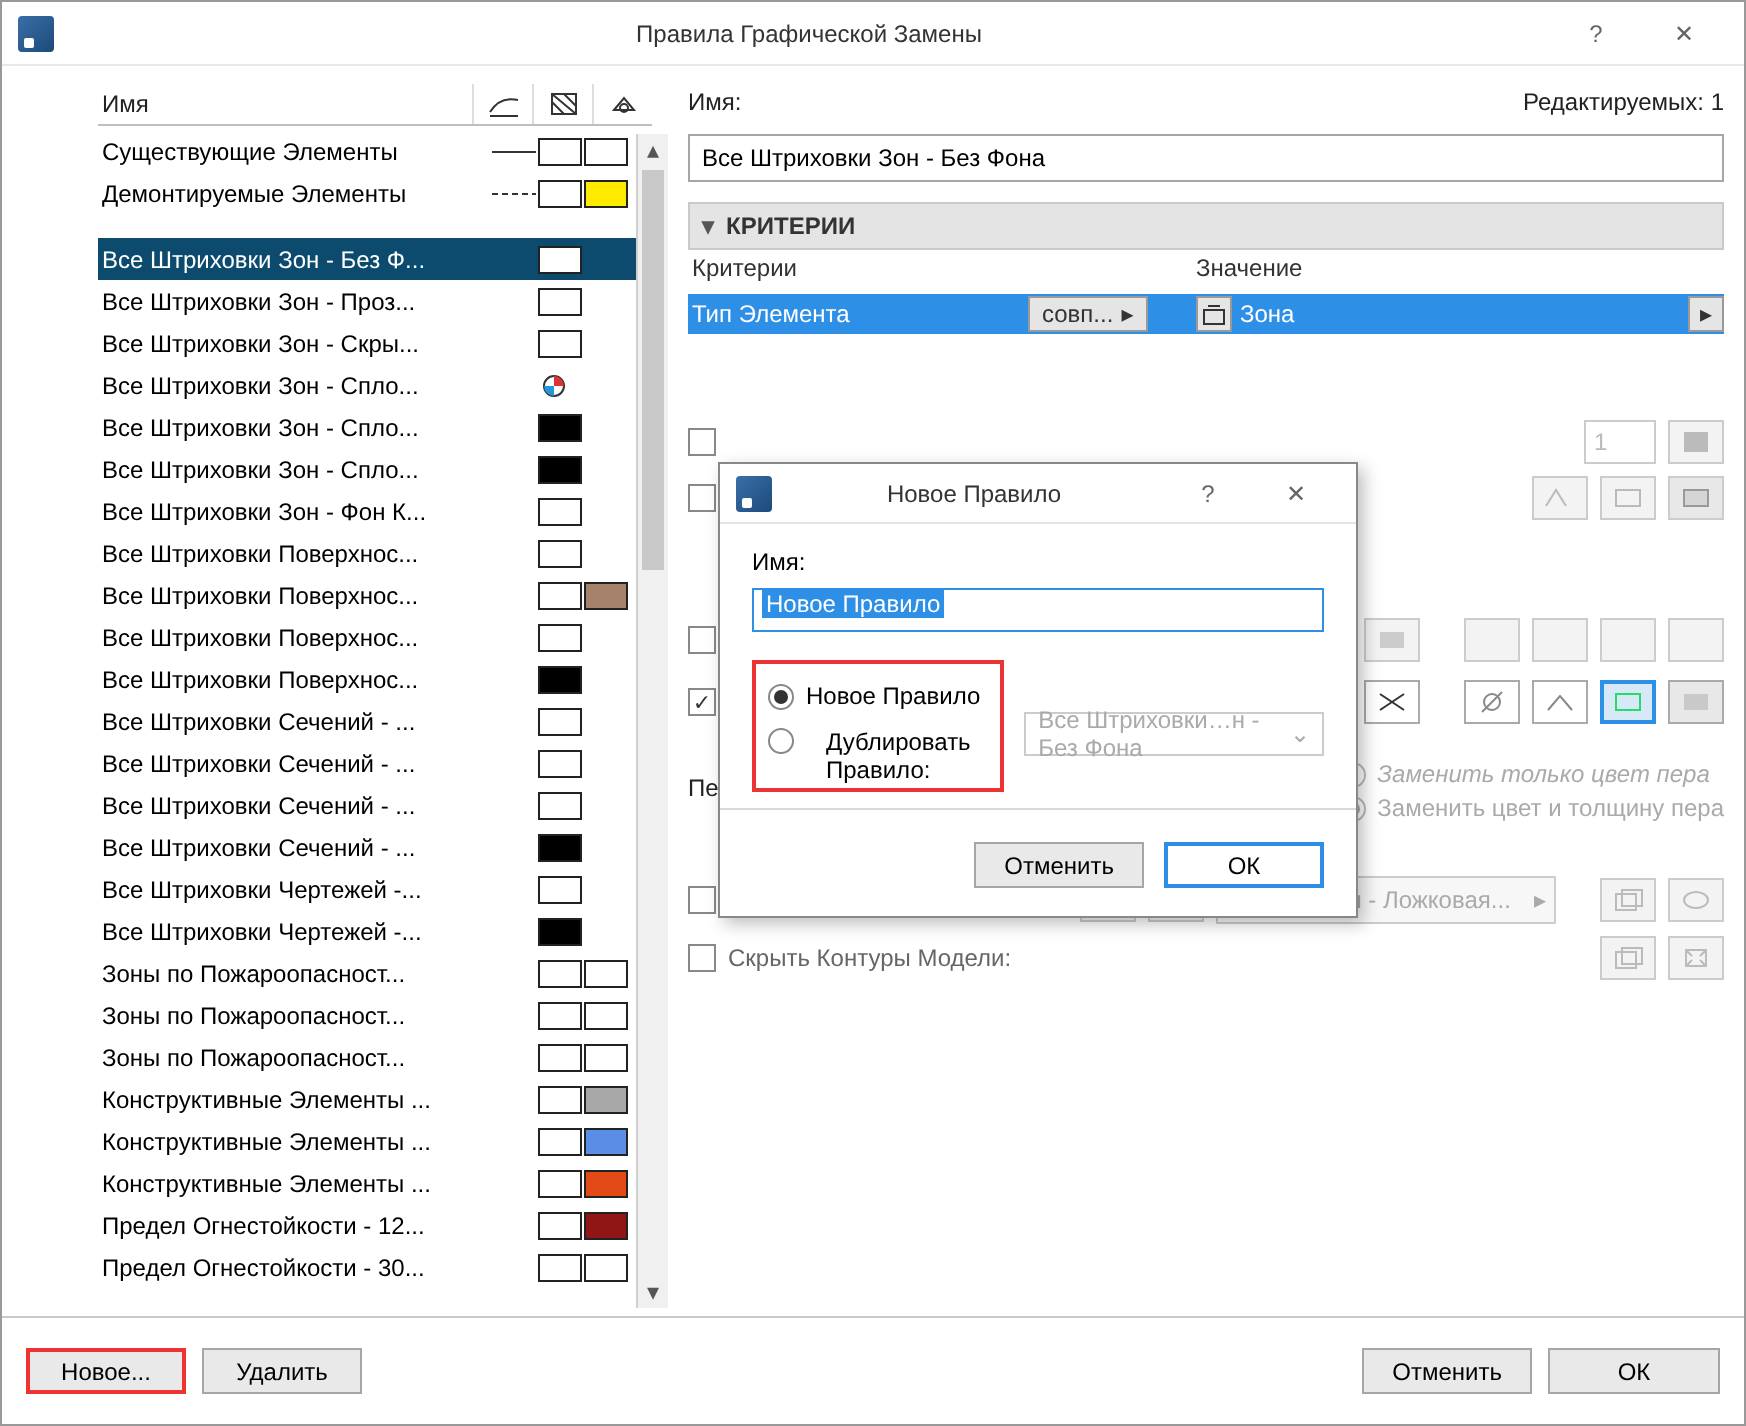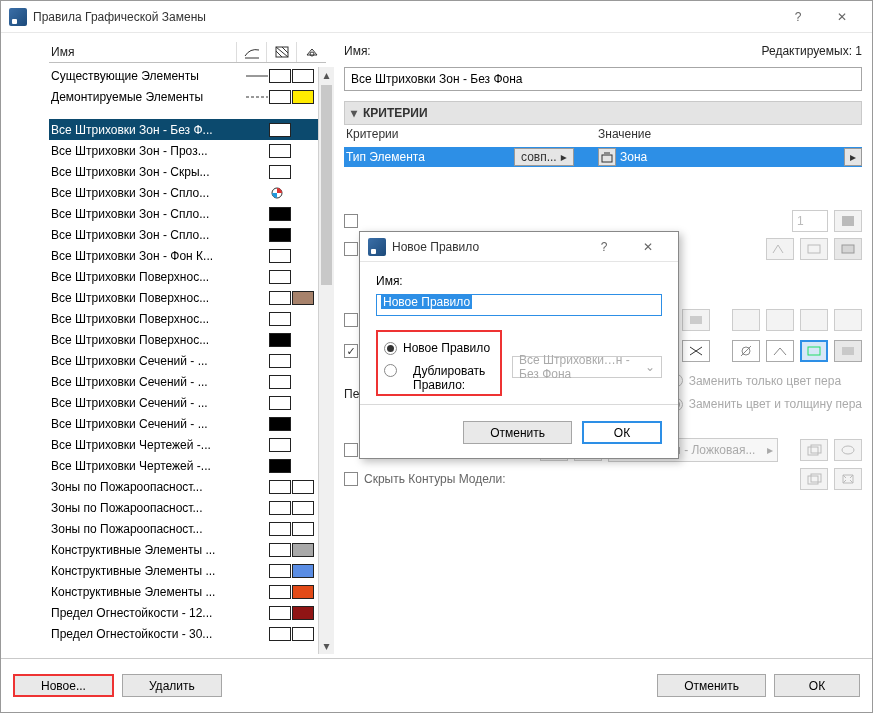--- a/index.html
+++ b/index.html
@@ -1,21 +1,21 @@
 <!DOCTYPE html>
 <html><head>
 <meta charset="utf-8">
 <style>
 * { box-sizing: border-box; margin: 0; padding: 0; font-family: "Segoe UI", Tahoma, sans-serif; font-size: 12px; }
 body { background: #fff; width: 873px; height: 713px; border: 1px solid #999; position: relative; overflow: hidden; }
 
 .titlebar { height: 32px; display: flex; align-items: center; padding: 0 8px; border-bottom: 1px solid #e8e8e8; }
 .app-icon { width: 18px; height: 18px; margin-right: 6px; background: linear-gradient(135deg,#3b6fa8,#1c4a7a); border-radius: 2px; position: relative; }
 .app-icon::after { content: ""; position: absolute; left: 3px; bottom: 2px; width: 5px; height: 5px; background: #fff; border-radius: 1px; }
-.title-txt { flex: 1; color: #333; }
+.title-txt { flex: 1; color: #333; text-align: center; }
 .tb-btn { width: 44px; height: 30px; display: flex; align-items: center; justify-content: center; color: #666; }
 
 .content { display: flex; height: calc(100% - 90px); }
 .left-pane { width: 293px; padding: 8px 8px 0 8px; border-right: none; display: flex; flex-direction: column; }
 .right-pane { flex: 1; padding: 8px 10px 0 10px; position: relative; }
 
 .list-head { display: flex; align-items: center; height: 22px; border-bottom: 1px solid #bfbfbf; }
 .list-head .hname { flex: 0 0 180px; padding-left: 2px; color: #222; }
 .list-head .hcell { width: 30px; height: 20px; display: flex; align-items: center; justify-content: center; border-left: 1px solid #ddd; }
 .hcell svg { width: 16px; height: 14px; }
@@ -26,21 +26,21 @@
 .rlabel { flex: 0 0 195px; white-space: nowrap; overflow: hidden; text-overflow: ellipsis; }
 .swatch-line { width: 22px; height: 14px; position: relative; display: flex; align-items: center; justify-content: center; margin-right: 1px; }
 .sw { width: 22px; height: 14px; border: 1px solid #222; margin-right: 1px; }
 .sw.hatch { background-image: repeating-linear-gradient(135deg, currentColor 0, currentColor 1px, transparent 1px, transparent 3px); }
 .scroll-thick { position: absolute; right: 0; top: 34px; bottom: 0; width: 16px; background: #f0f0f0; border-left: 1px solid #d0d0d0; }
 .scroll-thick .thumb { position: absolute; left: 2px; right: 2px; top: 18px; height: 200px; background: #c8c8c8; }
 .scroll-thick .arr { position: absolute; left: 0; right: 0; height: 16px; display: flex; align-items: center; justify-content: center; color: #555; }
 .scroll-thick .arr.up { top: 0; }
 .scroll-thick .arr.dn { bottom: 0; }
 
-.btn { height: 23px; padding: 0 26px; background: #e9e9e9; border: 1px solid #a6a6a6; display: inline-flex; align-items: center; justify-content: center; min-width: 80px; cursor: default; }
+.btn { height: 23px; padding: 0 14px; background: #e9e9e9; border: 1px solid #a6a6a6; display: inline-flex; align-items: center; justify-content: center; min-width: 80px; cursor: default; }
 .btn.hl { border: 2px solid #e33; }
 .btn.primary { border: 2px solid #2d8fe6; background: #fff; }
 
 .right-head { display: flex; align-items: center; height: 20px; margin-bottom: 6px; }
 .right-head .lbl { flex: 1; color: #222; }
 .right-head .editable { color: #222; }
 
 .name-input { width: 100%; height: 24px; border: 1px solid #a6a6a6; padding: 0 6px; margin-bottom: 10px; background: #fff; }
 
 .sect { background: #e4e4e4; height: 24px; display: flex; align-items: center; padding: 0 6px; border: 1px solid #c9c9c9; margin-bottom: 2px; font-weight: bold; color: #333; }
@@ -462,21 +462,21 @@
             <svg width="16" height="12">
               <rect x="2" y="2" width="12" height="8" fill="#c9c9c9"></rect>
             </svg>
           </span>
       </div>
 
       <div class="opt-row" style="margin-top:6px;">
         <span style="color:#222;">Перья / Цвета:</span>
         <span class="spacer"></span>
         <div>
-          <div style="display:flex;align-items:flex-start;gap:6px;height:20px;">
+          <div style="display:flex;align-items:flex-end;gap:6px;height:20px;font-style:italic;">
             <span class="radio gray"></span>
             <span class="txt-gray">Заменить только цвет пера</span>
           </div>
           <div style="display:flex;align-items:center;gap:6px;height:20px;">
             <span class="radio gray on"></span>
             <span class="txt-gray">Заменить цвет и толщину пера</span>
           </div>
         </div>
       </div>
 

